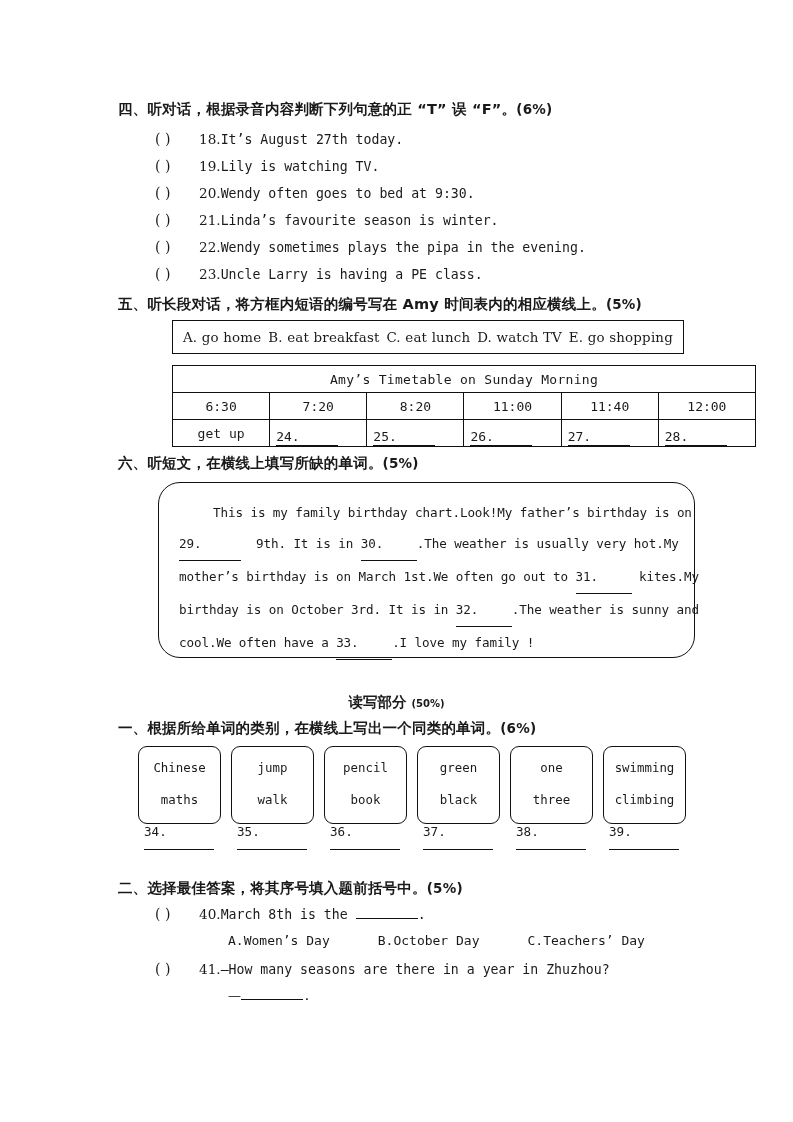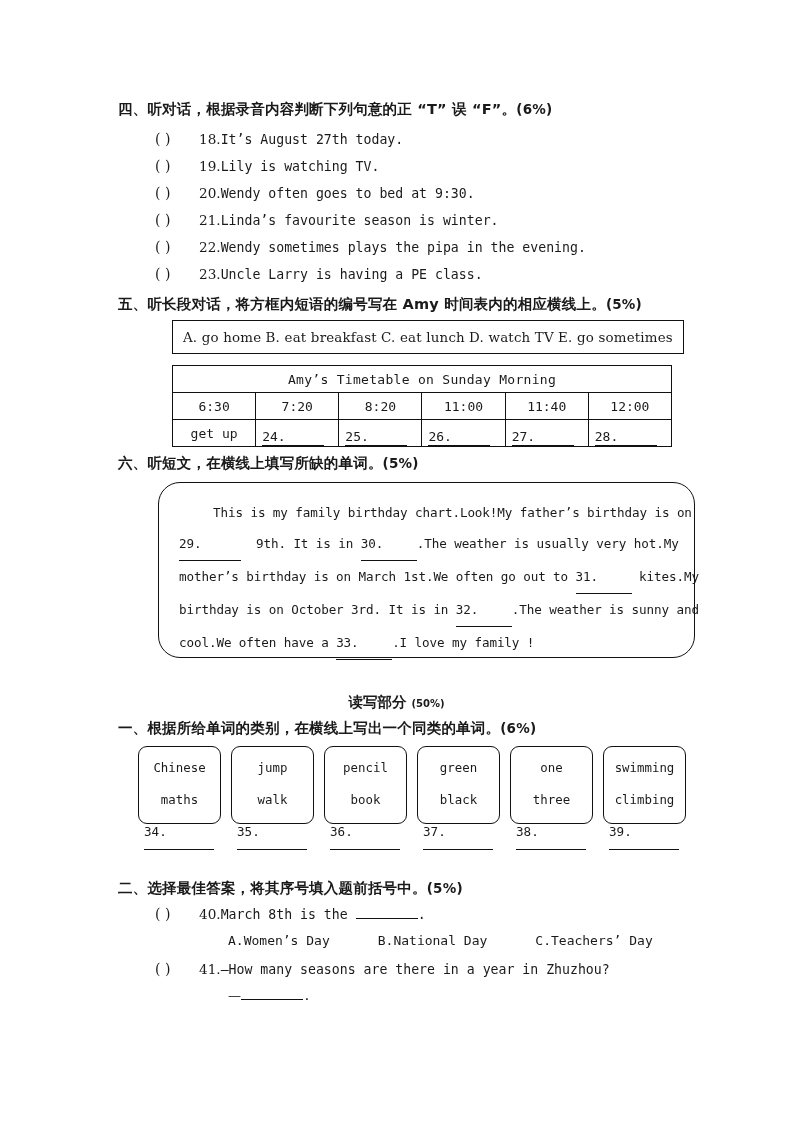--- a/index.html
+++ b/index.html
@@ -77,21 +77,21 @@
     font-family: "DejaVu Serif", serif;
     font-size: 13.4px;
     letter-spacing: 0.2px;
   }
 
   
   .tt {
     position: absolute;
     left: 172px;
     top: 365px;
-    width: 500px;
+    width: 584px;
     border-collapse: collapse;
     table-layout: fixed;
   }
   .tt td, .tt th {
     border: 1.3px solid #111;
     text-align: center;
     font-weight: normal;
     font-family: "DejaVu Sans Mono", "Liberation Mono", monospace;
     font-size: 13px;
     height: 26px;
@@ -248,21 +248,21 @@
 
   <div class="sec-head cn" style="top:295px;">
     <span>五、听长段对话，将方框内短语的编号写在 Amy 时间表内的相应横线上。</span><span class="pts">(5%)</span>
   </div>
 
   <div class="opt-box">
     <span>A. go home</span>
     <span>B. eat breakfast</span>
     <span>C. eat lunch</span>
     <span>D. watch TV</span>
-    <span>E. go sometimes</span>
+    <span>E. go shopping</span>
   </div>
 
   <table class="tt">
     <tbody>
         <tr>
       <td class="title-cell" colspan="6">Amy’s Timetable on Sunday Morning</td>
     </tr>
     <tr>
       <td>6:30</td>
       <td>7:20</td>
@@ -337,21 +337,21 @@
 
   <div class="sec-head cn" style="top:879px;">
     <span>二、选择最佳答案，将其序号填入题前括号中。</span><span class="pts">(5%)</span>
   </div>
 
   <div class="mc-row" style="top:906px;">
     <span class="paren">(      )</span><span class="qnum">40.</span><span>March 8th is the</span>&nbsp;<span class="inline-blank"></span><span>.</span>
   </div>
 
   <div class="mc-opts" style="top:933px;">
-    <span>A.Women’s Day</span><span class="gap"></span><span>B.National Day</span><span class="gap"></span><span>C.Teachers’ Day</span>
+    <span>A.Women’s Day</span><span class="gap"></span><span>B.October Day</span><span class="gap"></span><span>C.Teachers’ Day</span>
   </div>
 
   <div class="mc-row" style="top:961px;">
     <span class="paren">(      )</span><span class="qnum">41.</span><span>—How many seasons are there in a year in Zhuzhou?</span>
   </div>
 
   <div class="mc-opts" style="top:988px;">
     <span class="dash">—</span><span class="inline-blank"></span><span>.</span>
   </div>
 

